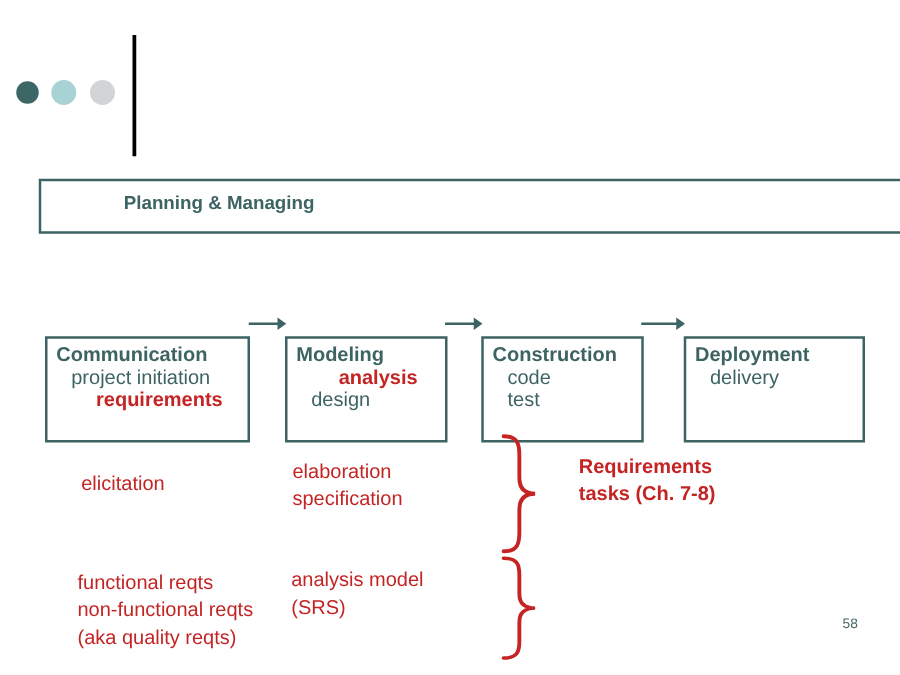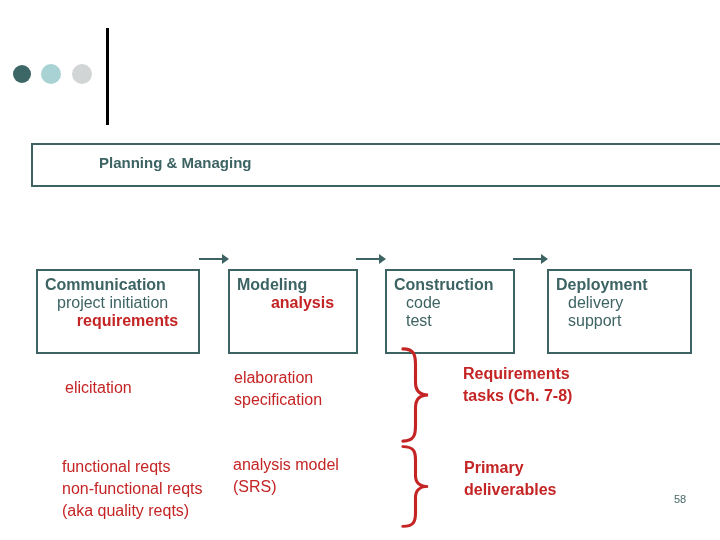--- a/index.html
+++ b/index.html
@@ -77,20 +77,21 @@
   </div>
 
   <div class="arrow arrow-1">
     <span class="shaft"></span>
     <span class="head"></span>
   </div>
 
   <div class="pbox pbox-2">
     <div class="pbox-title">Modeling</div>
     <div class="pbox-line" data-style="red">analysis</div>
+    <div class="pbox-line" data-style="teal">design</div>
   </div>
 
   <div class="arrow arrow-2">
     <span class="shaft"></span>
     <span class="head"></span>
   </div>
 
   <div class="pbox pbox-3">
     <div class="pbox-title">Construction</div>
     <div class="pbox-line" data-style="teal">code</div>
@@ -98,21 +99,20 @@
   </div>
 
   <div class="arrow arrow-3">
     <span class="shaft"></span>
     <span class="head"></span>
   </div>
 
   <div class="pbox pbox-4">
     <div class="pbox-title">Deployment</div>
     <div class="pbox-line" data-style="teal">delivery</div>
-    <div class="pbox-line" data-style="teal">support</div>
   </div>
 
   <div class="note note-elicitation">elicitation</div>
 
   <div class="note note-elaboration">
     <span class="ln">elaboration</span>
     <span class="ln">specification</span>
   </div>
 
   <div class="brace brace-1">
@@ -136,20 +136,16 @@
     <span class="ln">analysis model</span>
     <span class="ln">(SRS)</span>
   </div>
 
   <div class="brace brace-2">
     <svg viewBox="0 0 34 100" preserveAspectRatio="none" fill="none" stroke="currentColor" stroke-width="3.2" stroke-linecap="round">
       <path d="M4,3 C16,3 17,10 17,19 L17,37 C17,45 21,50 30,50 C21,50 17,55 17,63 L17,81 C17,90 16,97 4,97"></path>
     </svg>
   </div>
 
-  <div class="note note-bold note-primary">
-    <span class="ln">Primary</span>
-    <span class="ln">deliverables</span>
-  </div>
 
   <div class="page-num">58</div>
 
 </div>
 
 </body></html>

